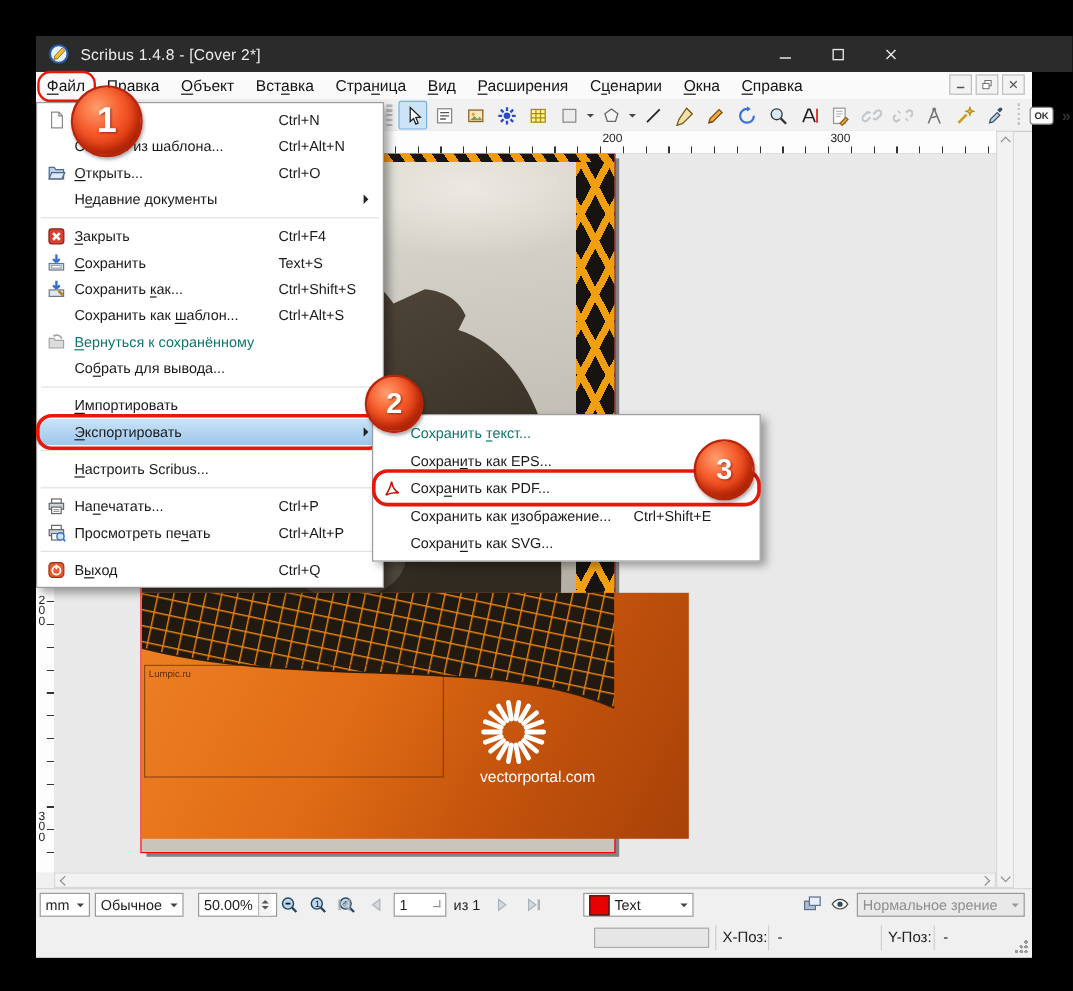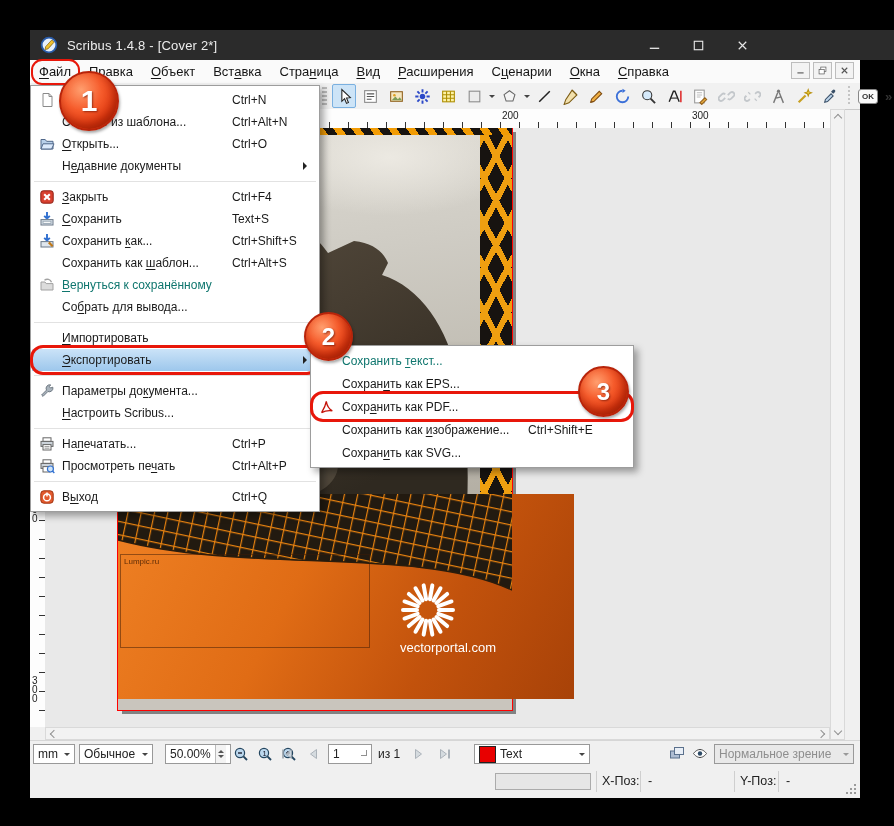--- a/index.html
+++ b/index.html
@@ -499,29 +499,20 @@
         </div>
         <div class="mi hl">
           <span class="mi-ico"></span>
           <span class="mi-label"><u>Э</u>кспортировать</span>
           <span class="mi-short"></span>
           <span class="mi-arrow"></span>
           <div class="red-oval"></div>
         </div>
         <div class="sep"></div>
         <div class="mi">
-          <span class="mi-ico">
-            <svg viewBox="0 0 16 16" width="16" height="16">
-              <path d="M13.8 4.2a3.6 3.6 0 0 1-4.9 4.3L4 13.4 2.6 12l4.9-4.9A3.6 3.6 0 0 1 11.8 2l-1.6 1.6 1.4 1.4z" fill="#aab4bd" stroke="#707a84"></path>
-            </svg>
-          </span>
-          <span class="mi-label">Параметры до<u>к</u>умента...</span>
-          <span class="mi-short"></span>
-        </div>
-        <div class="mi">
           <span class="mi-ico"></span>
           <span class="mi-label"><u>Н</u>астроить Scribus...</span>
           <span class="mi-short"></span>
         </div>
         <div class="sep"></div>
         <div class="mi">
           <span class="mi-ico">
             <svg viewBox="0 0 16 16" width="16" height="16">
               <rect x="4" y="1.8" width="8" height="3.6" fill="#fff" stroke="#666"></rect>
               <rect x="2" y="5.4" width="12" height="5" fill="#ccd3da" stroke="#666"></rect>
@@ -645,21 +636,21 @@
       <span id="sb-navright"><span class="sbtn" style="left: 378px; opacity: 0.8;">
             <svg viewBox="0 0 16 16" width="16" height="16">
               <path d="M4.5 3.5L10.5 8l-6 4.5z" fill="#cfd6dc" stroke="#9aa3ac"></path>
             </svg>
           </span><span class="sbtn" style="left: 404px; opacity: 0.8;">
             <svg viewBox="0 0 16 16" width="16" height="16">
               <path d="M12 3.5v9" stroke="#9aa3ac" stroke-width="2"></path>
               <path d="M3.5 3.5L9.5 8l-6 4.5z" fill="#cfd6dc" stroke="#9aa3ac"></path>
             </svg>
           </span></span>
-      <div class="sel" style="left:444px;width:116px;">
+      <div class="sel" style="left:456px;width:92px;">
         <span id="swatch"></span>
         <span class="val">Text</span>
         <span class="dd-arr"></span>
       </div>
       <span class="sbtn" style="left:636px;">
           <span id="ic-layers"><svg viewBox="0 0 16 16" width="16" height="16">
               <rect x="1.5" y="6" width="9" height="7" fill="#aebdd2" stroke="#5a708c"></rect>
               <rect x="5.5" y="2.5" width="9" height="7" fill="#e8eef6" stroke="#5a708c"></rect>
             </svg></span>
         </span>

